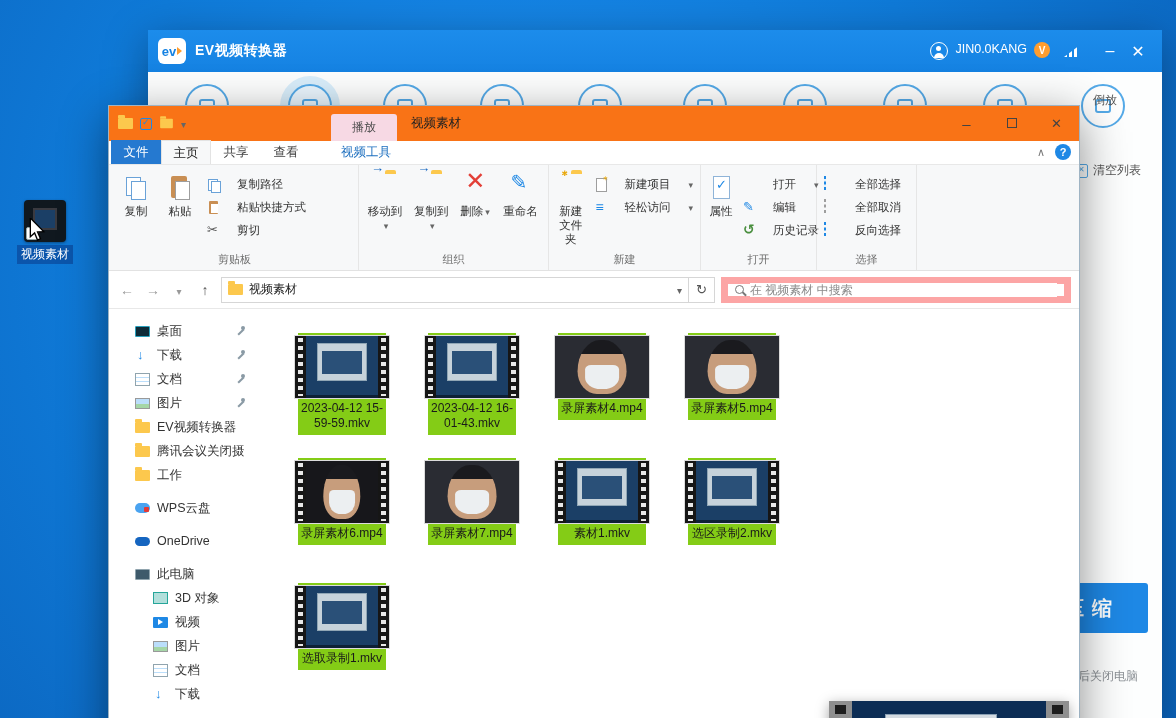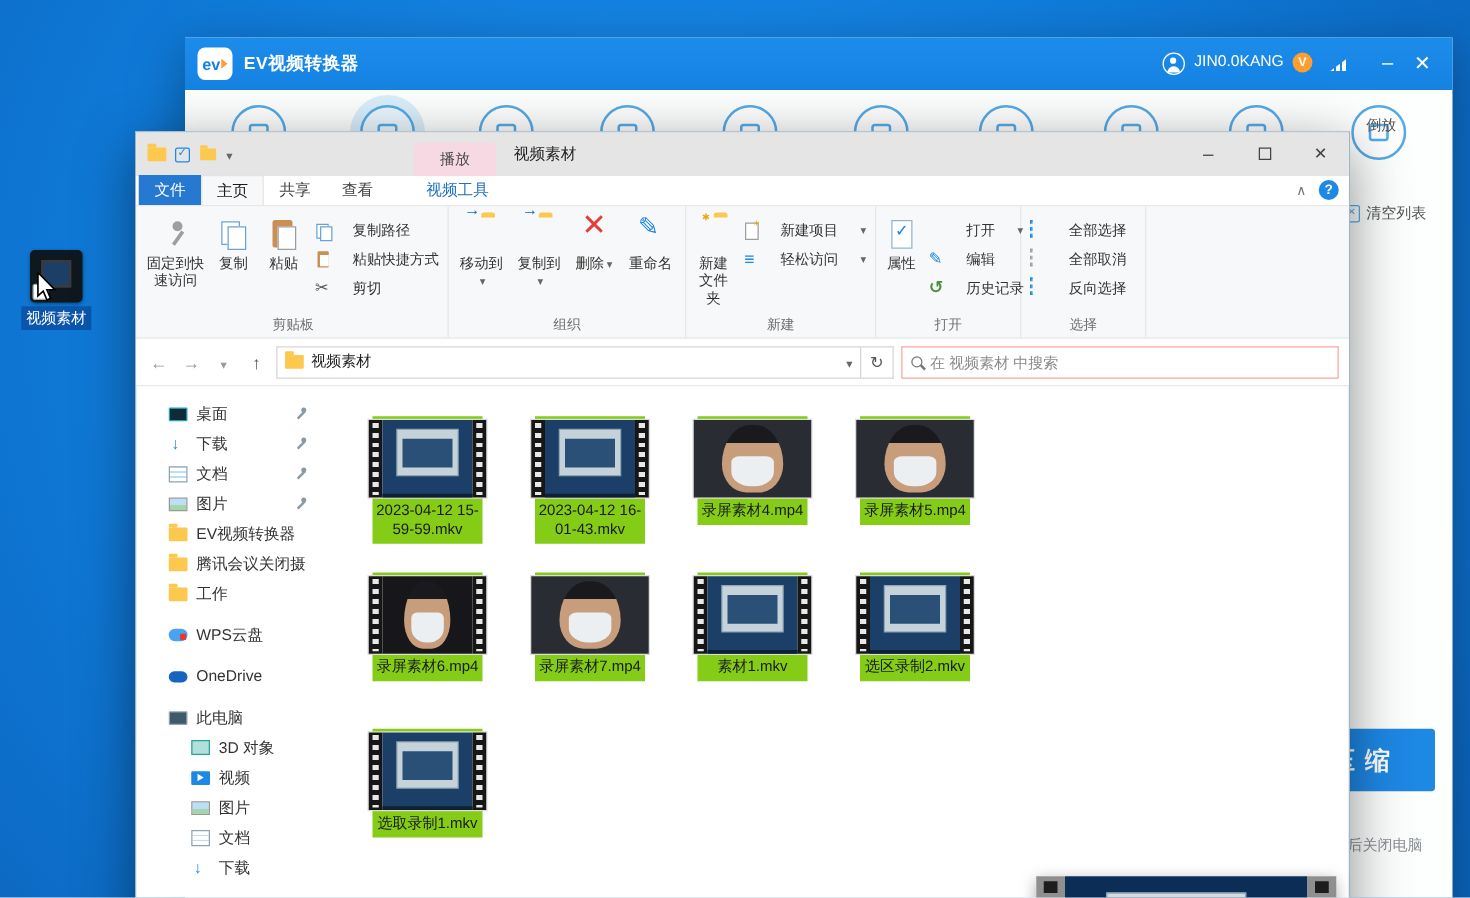--- a/index.html
+++ b/index.html
@@ -39,21 +39,21 @@
   .ev-tbi.active{box-shadow:0 0 0 8px #d9eefb;background:#eaf6fe;}
   .ev-reverse-label{position:absolute;left:933px;top:62px;width:48px;text-align:center;color:#555;font-size:12px;}
   .ev-clear{position:absolute;left:928px;top:132px;display:flex;align-items:center;gap:5px;color:#555;font-size:12px;}
   .ev-clear .ic{width:12px;height:14px;border:1.5px solid #55aae8;border-radius:2px;position:relative;}
   .ev-clear .ic::before{content:"✕";position:absolute;left:1px;top:0;font-size:8px;color:#55aae8;}
   .ev-compress{position:absolute;left:880px;top:553px;width:120px;height:50px;background:#1e88e5;border:none;color:#fff;font-size:20px;font-weight:bold;letter-spacing:8px;text-indent:8px;border-radius:3px;cursor:pointer;}
   .ev-shutdown{position:absolute;left:930px;top:638px;color:#8a8f94;font-size:12px;}
 
   
   .exp-win{position:absolute;left:108px;top:105px;width:972px;height:660px;background:#fff;z-index:3;border:1px solid #9fb4c4;box-shadow:0 12px 44px rgba(0,0,0,.45);}
-  .exp-title{height:35px;position:relative;display:flex;align-items:center;background:#e5e5e5;}
+  .exp-title{height:35px;position:relative;display:flex;align-items:center;background:#f97316;}
   .qat{display:flex;align-items:center;gap:7px;padding-left:9px;}
   .folder-ic{width:15px;height:11px;background:#fcc84d;border-radius:1px;position:relative;display:inline-block;}
   .folder-ic::before{content:"";position:absolute;top:-3px;left:0;width:7px;height:3px;background:#fcc84d;border-radius:1px 1px 0 0;}
   .qat .props-ic{width:12px;height:12px;border:1.5px solid #1e88e5;border-radius:2px;position:relative;}
   .qat .props-ic::before{content:"✓";position:absolute;left:1px;top:-2px;font-size:9px;color:#1e88e5;}
   .qat .small-folder{transform:scale(.85);}
   .qat .dd::before{content:"▾";color:#666;font-size:10px;}
   .chip{position:absolute;left:222px;top:8px;width:66px;height:27px;line-height:27px;text-align:center;background:#f7d9e4;border-radius:3px 3px 0 0;font-size:12px;color:#4a4a4a;}
   .exp-title .wt{position:absolute;left:302px;font-size:12.5px;color:#222;}
   .wctl{position:absolute;right:0;top:0;display:flex;}
@@ -119,21 +119,21 @@
   .nav.up{color:#555;}
   .nav.back::before{content:"←";}
   .nav.fwd::before{content:"→";}
   .nav.dd2::before{content:"▾";font-size:10px;}
   .nav.up::before{content:"↑";}
   .crumbbox{width:468px;height:26px;border:1px solid #d6d6d6;display:flex;align-items:center;padding:0 6px;gap:6px;}
   .crumbbox .txt{font-size:12px;color:#222;flex:1;}
   .crumbbox .dd3::before{content:"▾";color:#666;font-size:10px;}
   .refresh{width:26px;height:26px;border:1px solid #d6d6d6;border-left:none;display:flex;align-items:center;justify-content:center;color:#555;cursor:pointer;margin-left:-6px;}
   .refresh::before{content:"↻";font-size:13px;}
-  .searchbox{flex:1;height:26px;border:1px solid #fca5a5;display:flex;align-items:center;padding:0 7px;gap:6px;}
+  .searchbox{flex:1;height:26px;border:7px solid #fca5a5;display:flex;align-items:center;padding:0 7px;gap:6px;}
   .mag{width:9px;height:9px;border:1.5px solid #777;border-radius:50%;position:relative;flex:0 0 9px;}
   .mag::after{content:"";position:absolute;width:5px;height:1.5px;background:#777;transform:rotate(45deg);right:-4px;bottom:-1px;}
   .searchbox input{border:none;outline:none;flex:1;font-size:12px;color:#333;}
   .searchbox input::placeholder{color:#8a8a8a;}
 
   
   .content{position:relative;height:457px;display:flex;}
   .sidebar{width:162px;padding-top:10px;overflow:hidden;}
   .side-item{height:24px;display:flex;align-items:center;gap:7px;font-size:12.5px;color:#333;cursor:pointer;}
   .side-item.lv0{padding-left:26px;}
@@ -273,24 +273,20 @@
     <span class="tab ctx">视频工具</span>
     <span class="tab-right">
       <span class="collapse-ic"></span>
       <span class="help-ic">?</span>
     </span>
   </div>
 
   <div class="ribbon">
     <div class="rgroup" style="width:248px">
       <div class="rbody">
-        <div class="rbtn-lg" style="width:56px">
-          <span class="ri ri-pin"></span>
-          <span class="cap">固定到快速访问</span>
-        </div>
         <div class="rbtn-lg" style="width:42px">
           <span class="ri ri-copy"></span>
           <span class="cap">复制</span>
         </div>
         <div class="rbtn-lg" style="width:42px">
           <span class="ri ri-paste"></span>
           <span class="cap">粘贴</span>
         </div>
         <div class="rcol">
           <div class="rbtn-sm">

